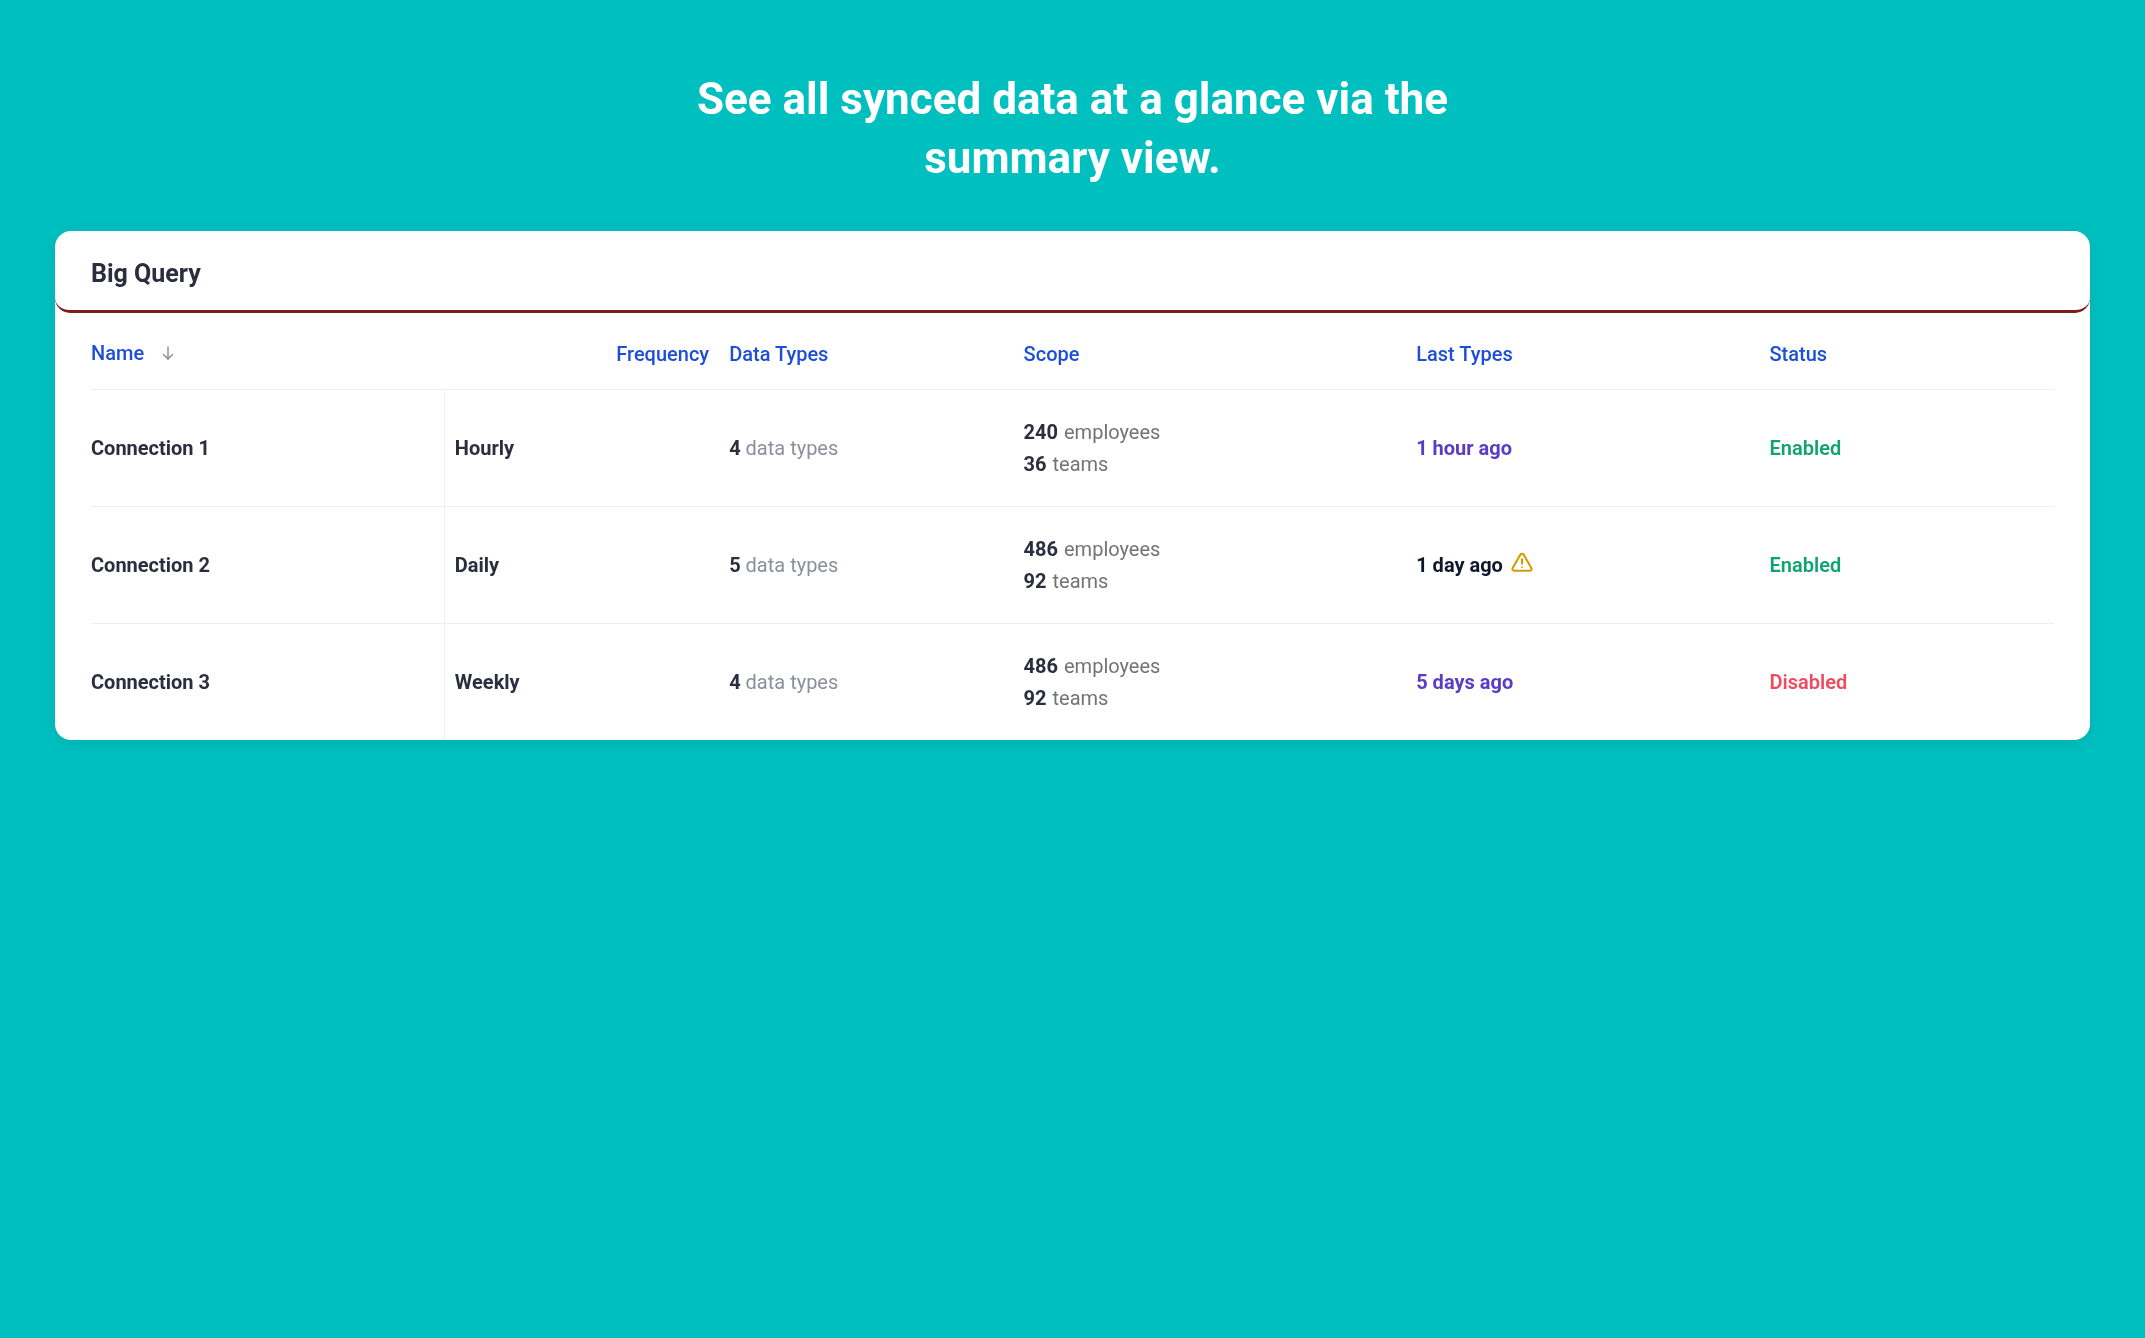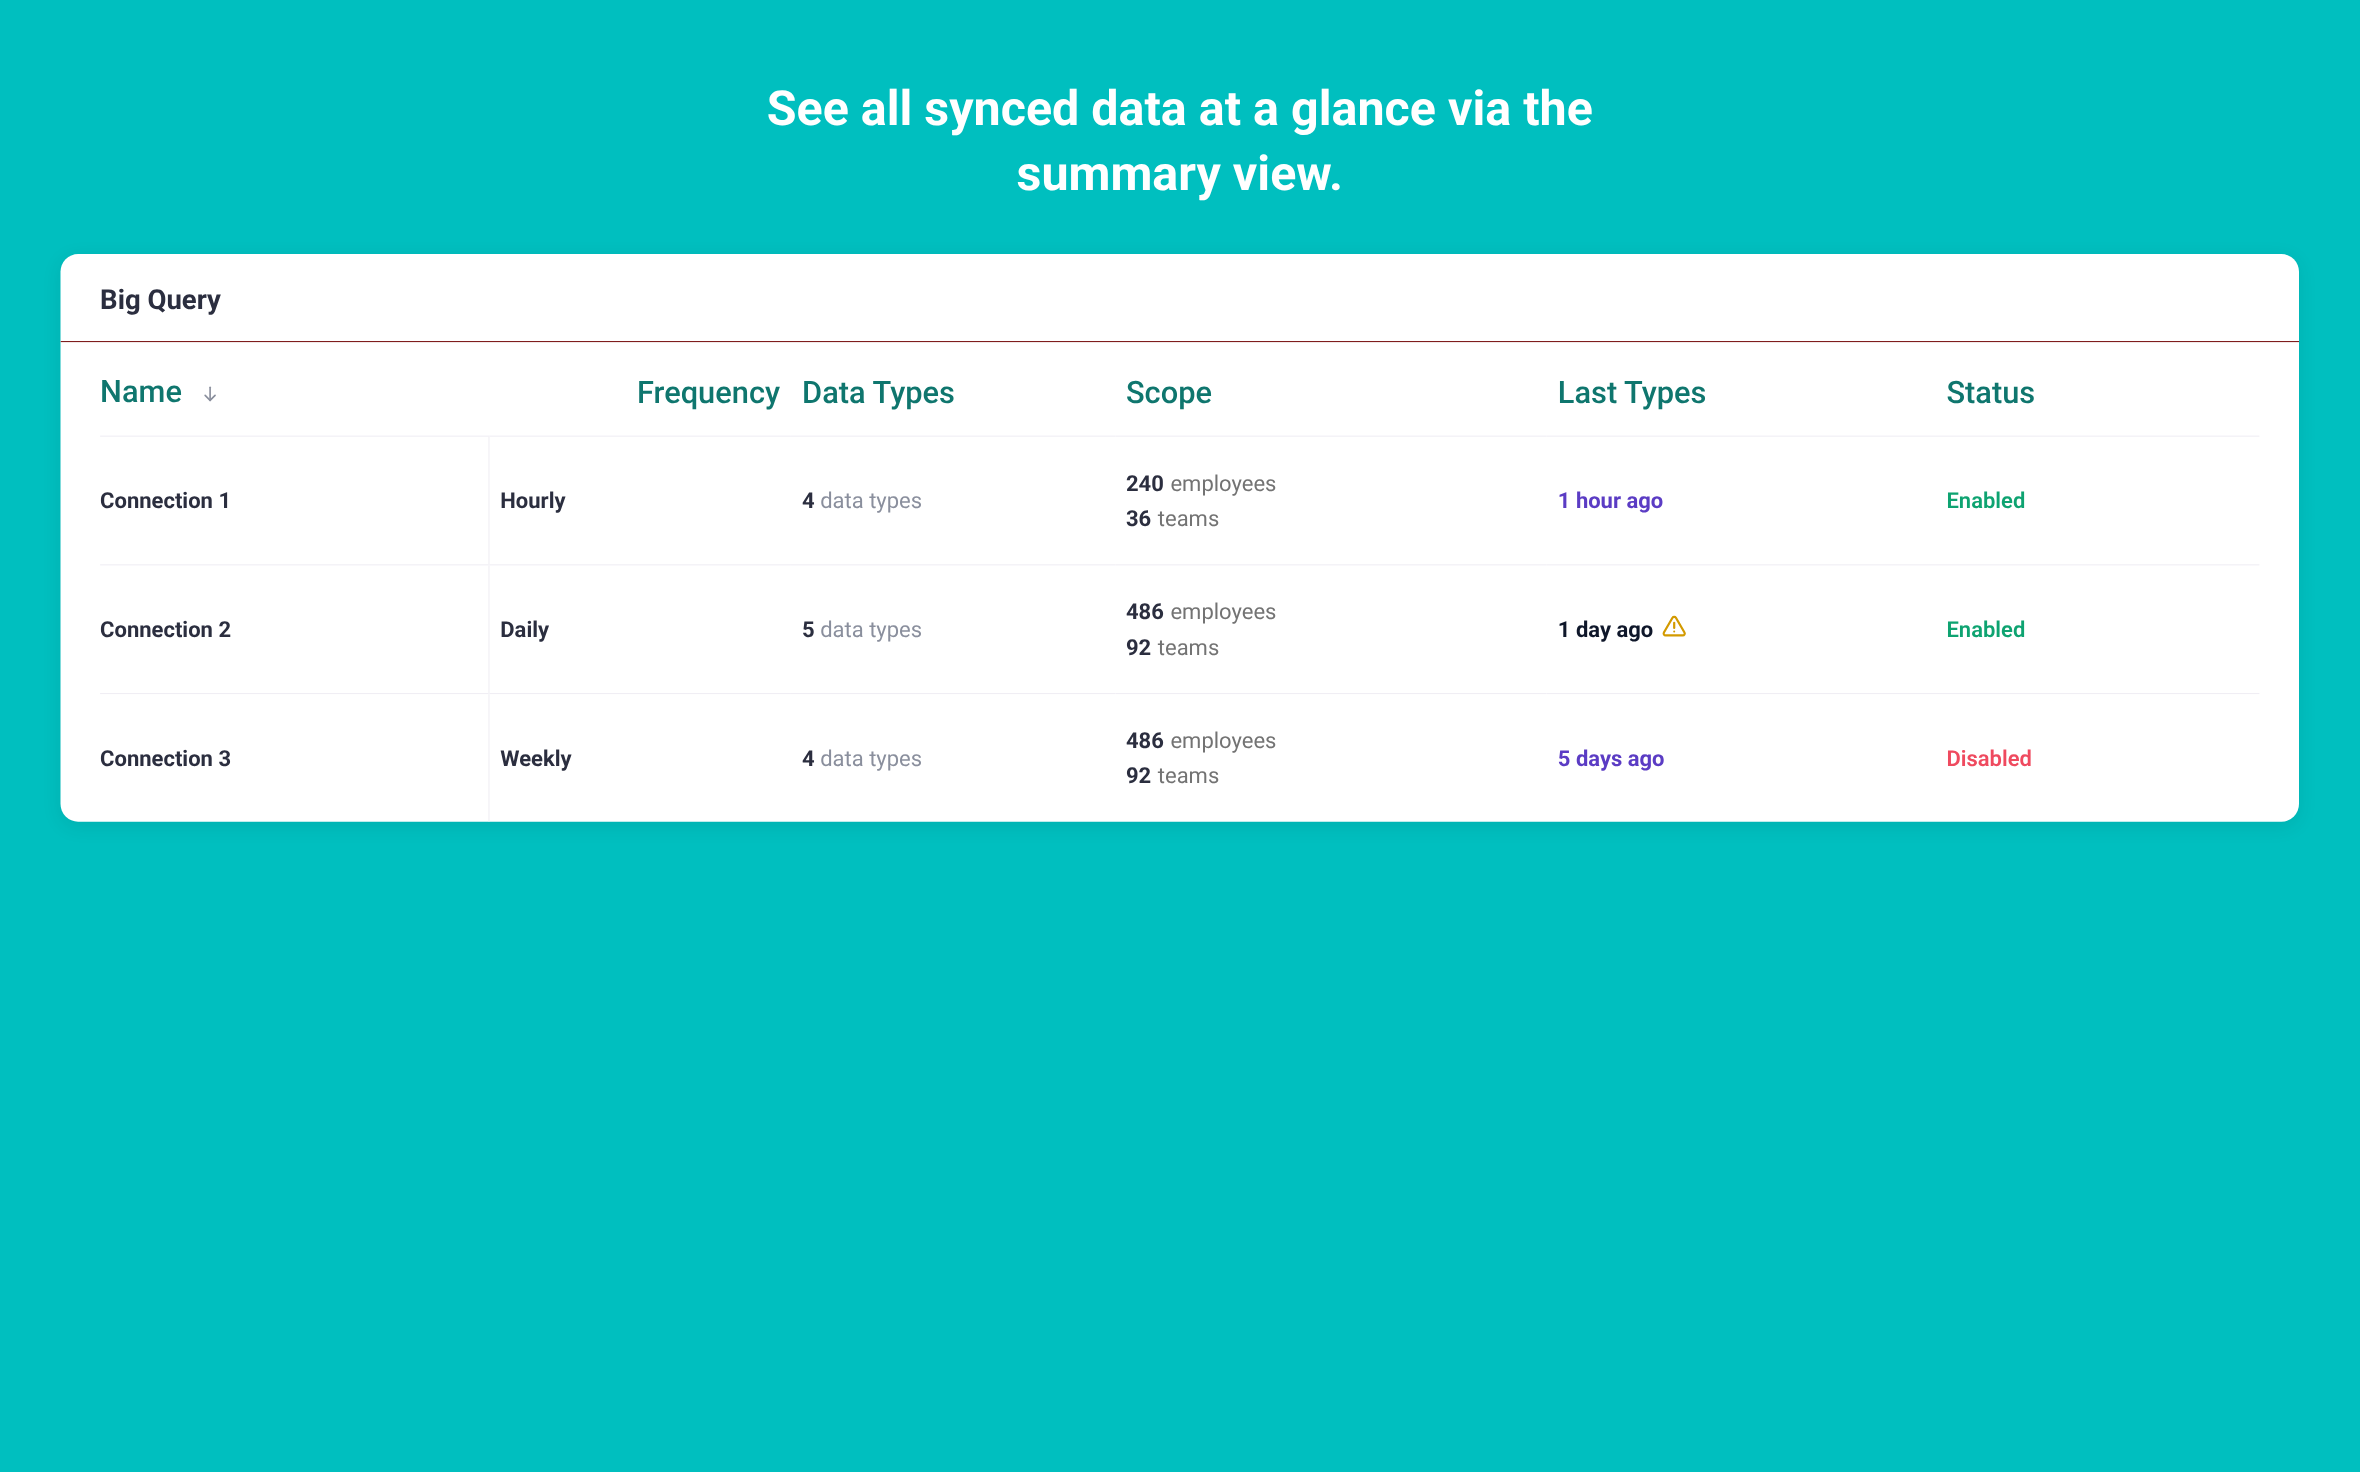--- a/index.html
+++ b/index.html
@@ -19,34 +19,35 @@
       margin: 10px auto 42px auto;
     }
     .card {
       background: #ffffff;
       border-radius: 16px;
       box-shadow: 0 4px 18px rgba(0,0,0,0.08);
       overflow: hidden;
     }
     .card-header {
       padding: 28px 36px 22px 36px;
-      border-bottom: 1px solid #7f1d1d;
+      border-bottom: 3px solid #7f1d1d;
+      border-radius: 15px;
     }
     .card-title {
       font-size: 25px;
       font-weight: 700;
       color: #2b2e3f;
     }
     .table-wrap { padding: 0 36px; }
     table { width: 100%; border-collapse: collapse; }
     thead th {
       text-align: left;
       font-weight: 500;
-      font-size: 28px;
-      color: #0f766e;
+      font-size: 20px;
+      color: #1d4ed8;
       padding: 28px 10px 22px 10px;
       border-bottom: 1px solid #f0eef4;
     }
     thead th:first-child { padding-left: 0; }
     tbody tr { border-bottom: 1px solid #f0eef4; margin-left: 28px; }
     tbody tr:last-child { border-bottom: none; }
     tbody td {
       padding: 26px 10px;
       font-size: 20px;
       color: #2b2e3f;

